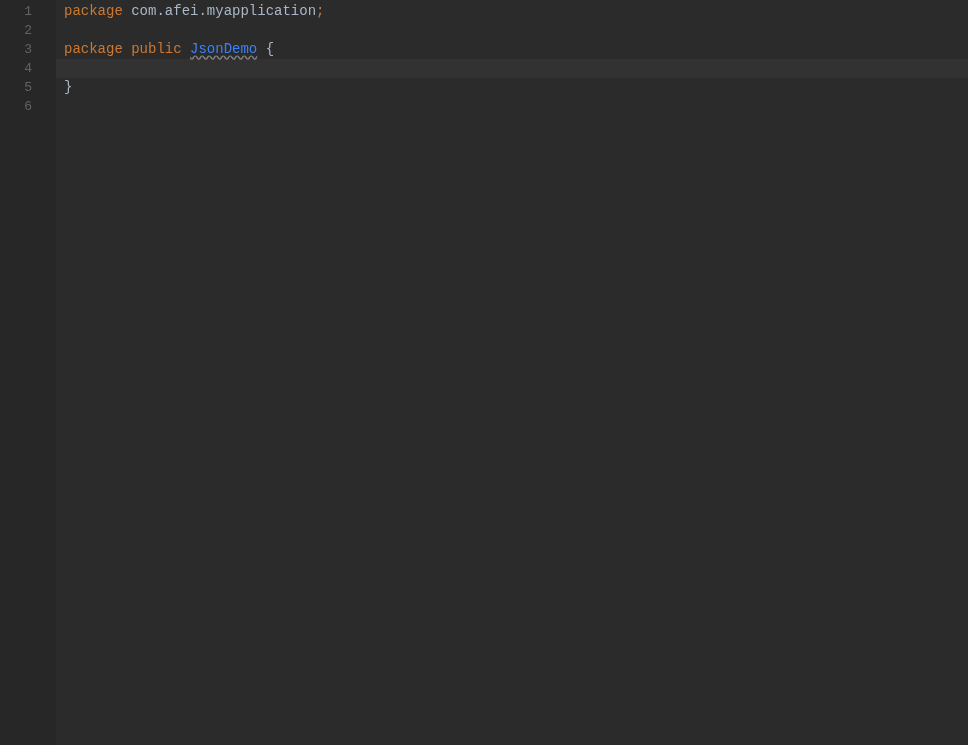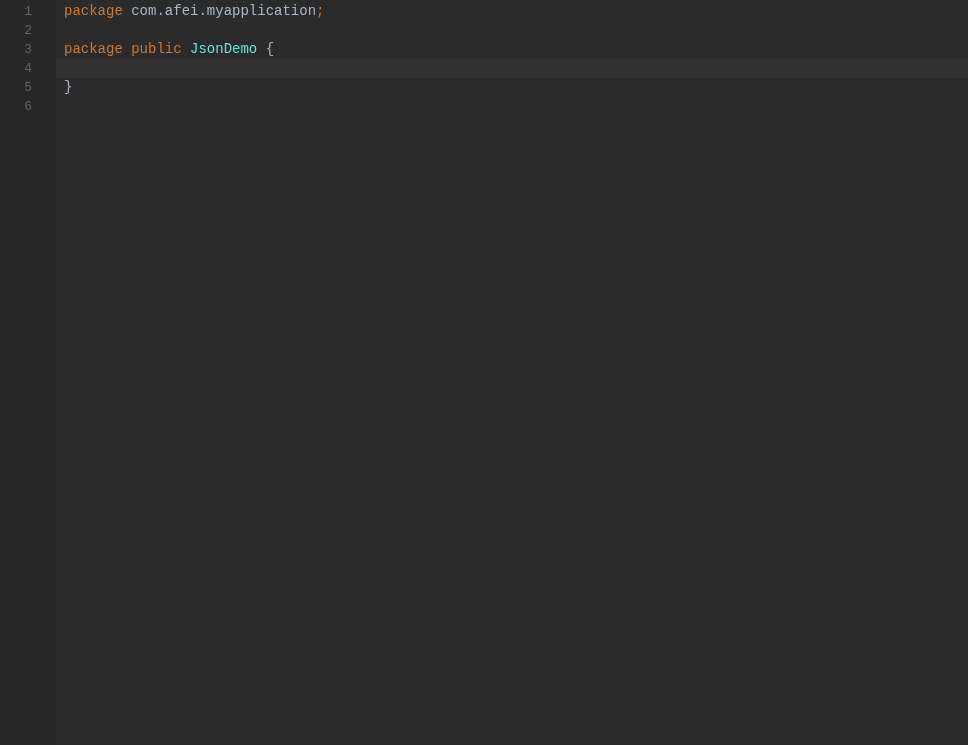--- a/index.html
+++ b/index.html
@@ -60,21 +60,22 @@
       position: relative;
       z-index: 1;
     }
     .kw-orange {
       color: #CC7832;
     }
     .text-default {
       color: #A9B7C6;
     }
     .class-name {
-      color: #5eead4;
+      color: #3b82f6;
+      text-decoration: underline;
       text-decoration-style: wavy;
       text-decoration-color: #808080;
       text-underline-offset: 2px;
     }
     .brace {
       color: #A9B7C6;
     }
   </style>
 </head>
 <body>

